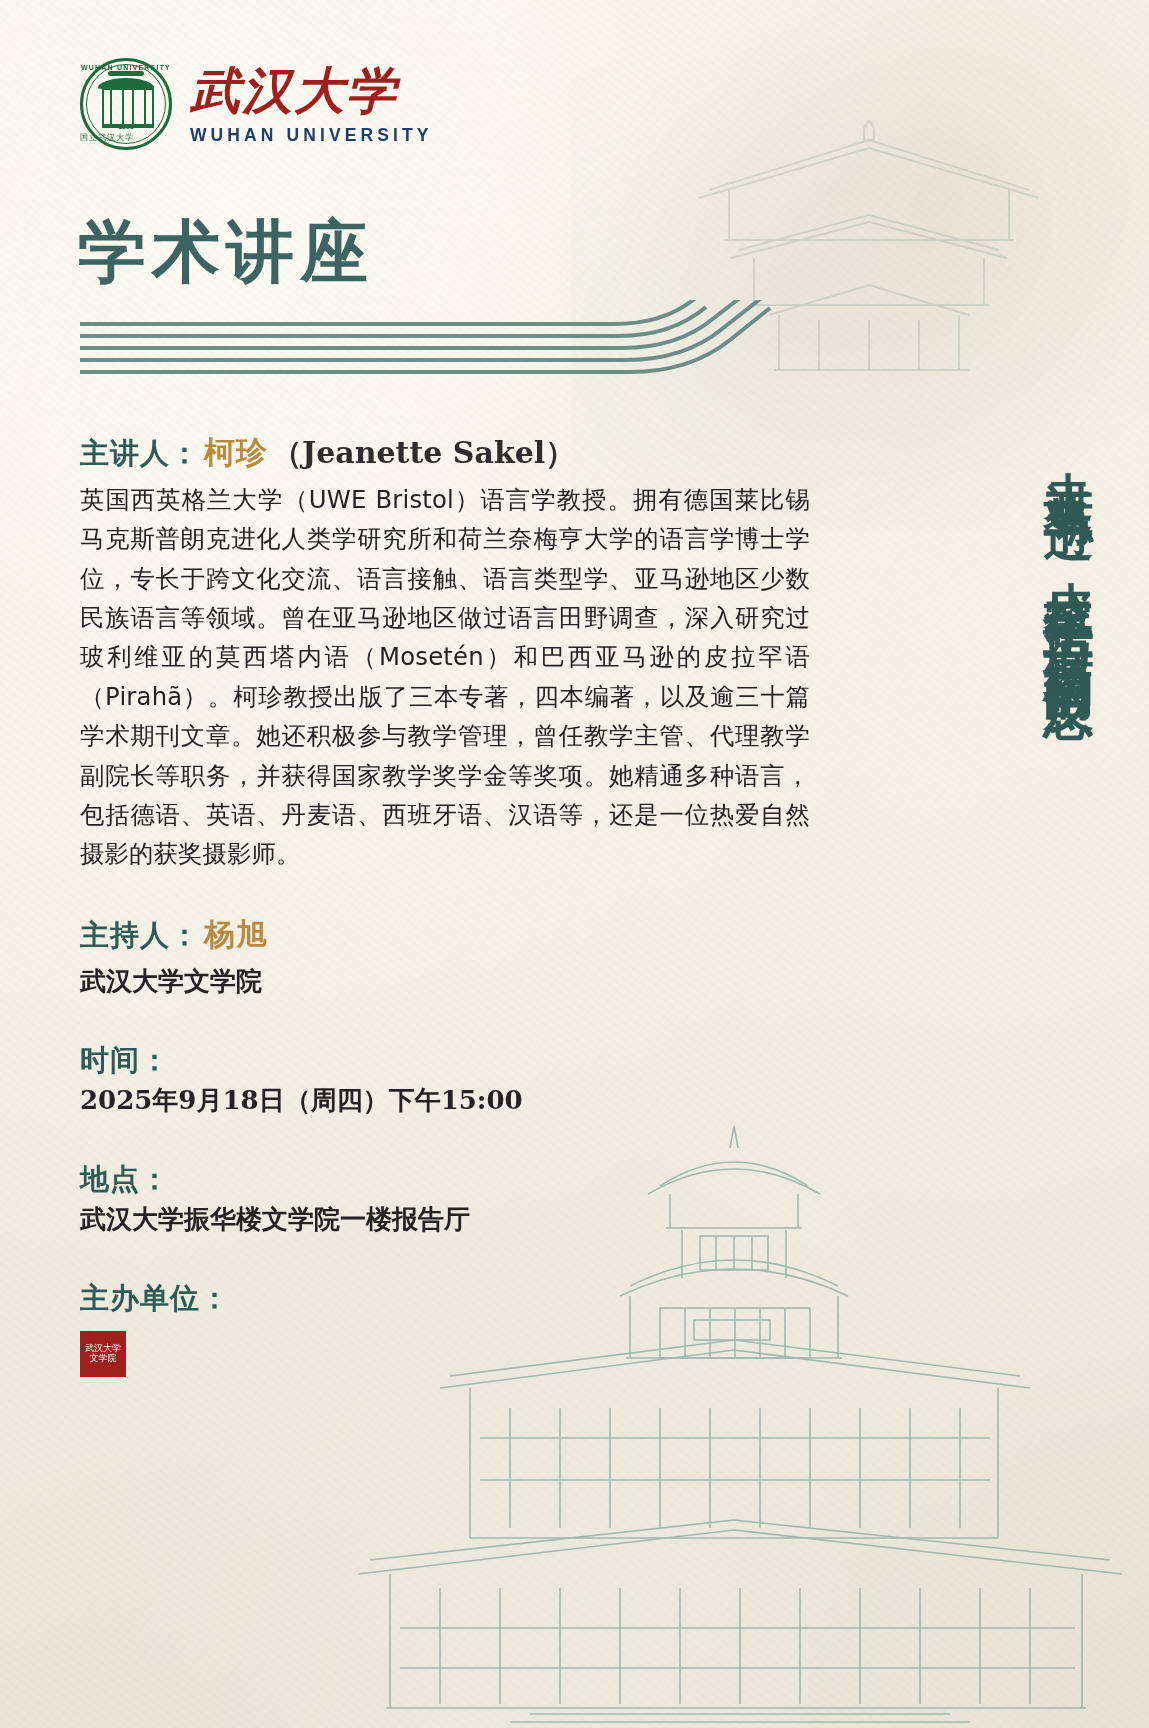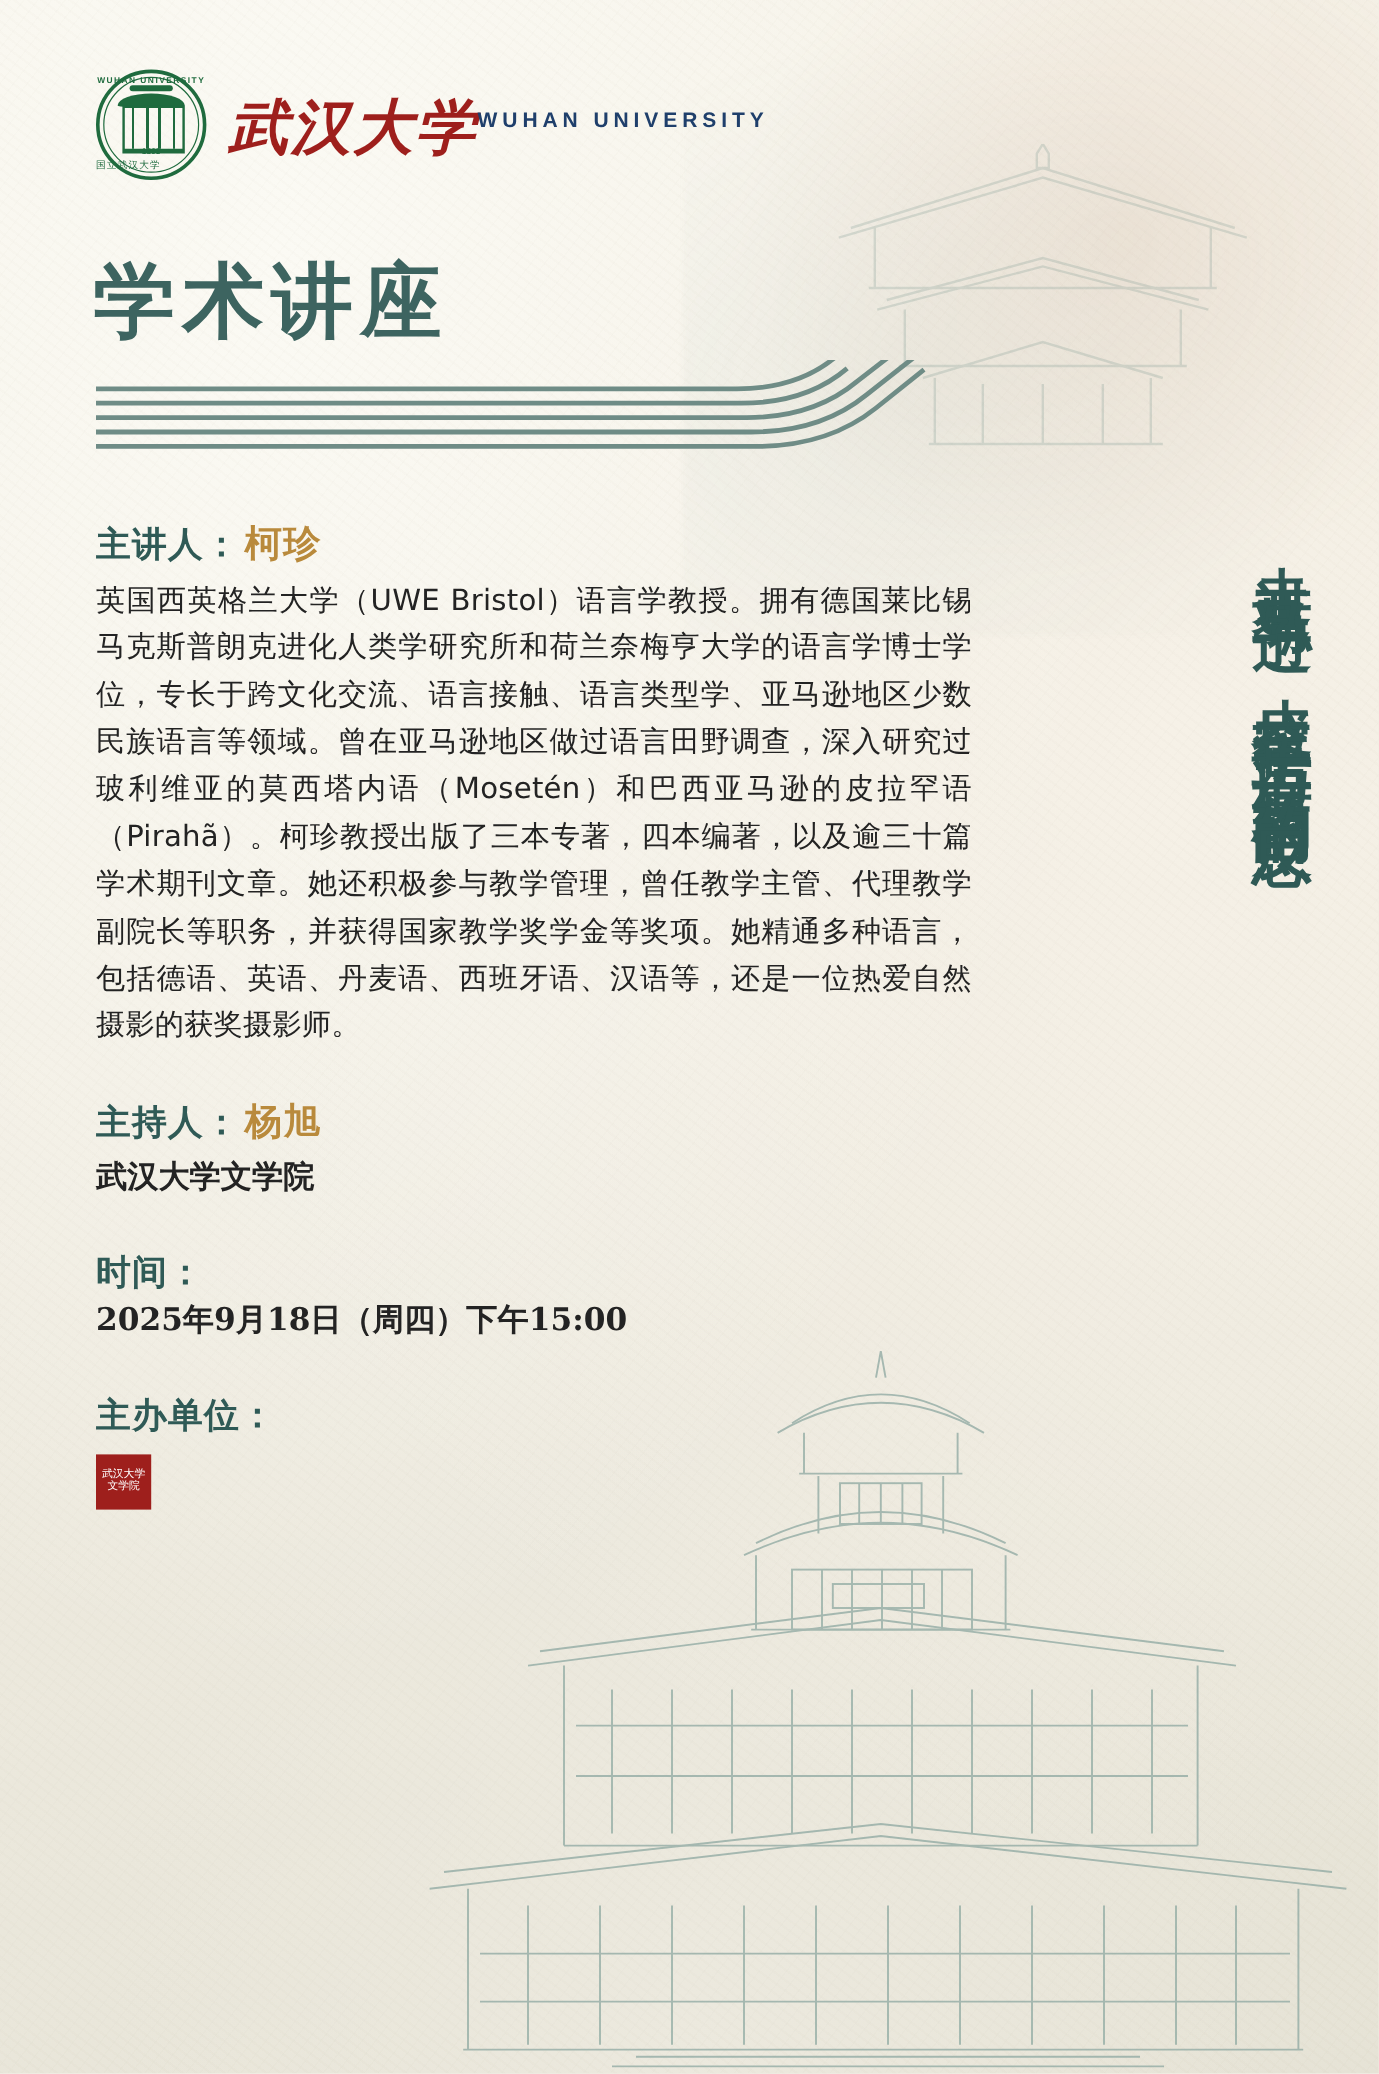--- a/index.html
+++ b/index.html
@@ -132,21 +132,21 @@
     position: absolute;
     left: 0;
     bottom: 7px;
     width: 92px;
     font-size: 8px;
     color: #1f6b3e;
     letter-spacing: 1px;
   }
   #logo-text {
     display: flex;
-    flex-direction: row;
+    flex-direction: column;
     justify-content: center;
     padding-top: 4px;
   }
   #logo-cn {
     font-family: "DejaVu Serif", serif;
     font-size: 50px;
     line-height: 1;
     font-weight: bold;
     color: #9e1f1c;
     letter-spacing: 2px;
@@ -378,37 +378,42 @@
     </g>
   </svg>
 
   <div id="side-title">走进亚马逊：皮拉罕语与语言结构的反思</div>
 
   <div id="content">
 
     <div class="label-row">
       <span class="label">主讲人：</span>
       <span class="name-hl">柯珍</span>
+      <span class="name-en">（Jeanette Sakel）</span>
     </div>
 
     <div id="bio">英国西英格兰大学（UWE Bristol）语言学教授。拥有德国莱比锡马克斯普朗克进化人类学研究所和荷兰奈梅亨大学的语言学博士学位，专长于跨文化交流、语言接触、语言类型学、亚马逊地区少数民族语言等领域。曾在亚马逊地区做过语言田野调查，深入研究过玻利维亚的莫西塔内语（Mosetén）和巴西亚马逊的皮拉罕语（Pirahã）。柯珍教授出版了三本专著，四本编著，以及逾三十篇学术期刊文章。她还积极参与教学管理，曾任教学主管、代理教学副院长等职务，并获得国家教学奖学金等奖项。她精通多种语言，包括德语、英语、丹麦语、西班牙语、汉语等，还是一位热爱自然摄影的获奖摄影师。</div>
 
     <div class="block">
       <div class="label-row">
         <span class="label">主持人：</span>
         <span class="name-hl">杨旭</span>
       </div>
       <div class="sub-line">武汉大学文学院</div>
     </div>
 
     <div class="block">
       <div class="label">时间：</div>
       <div class="sub-line-serif">2025年9月18日（周四）下午15:00</div>
     </div>
 
+    <div class="block">
+      <div class="label">地点：</div>
+      <div class="sub-line">武汉大学振华楼文学院一楼报告厅</div>
+    </div>
 
     <div class="block">
       <div class="label">主办单位：</div>
       <div id="host-logo">
         <div id="seal">武汉大学文学院</div>
       </div>
     </div>
 
   </div>
 

